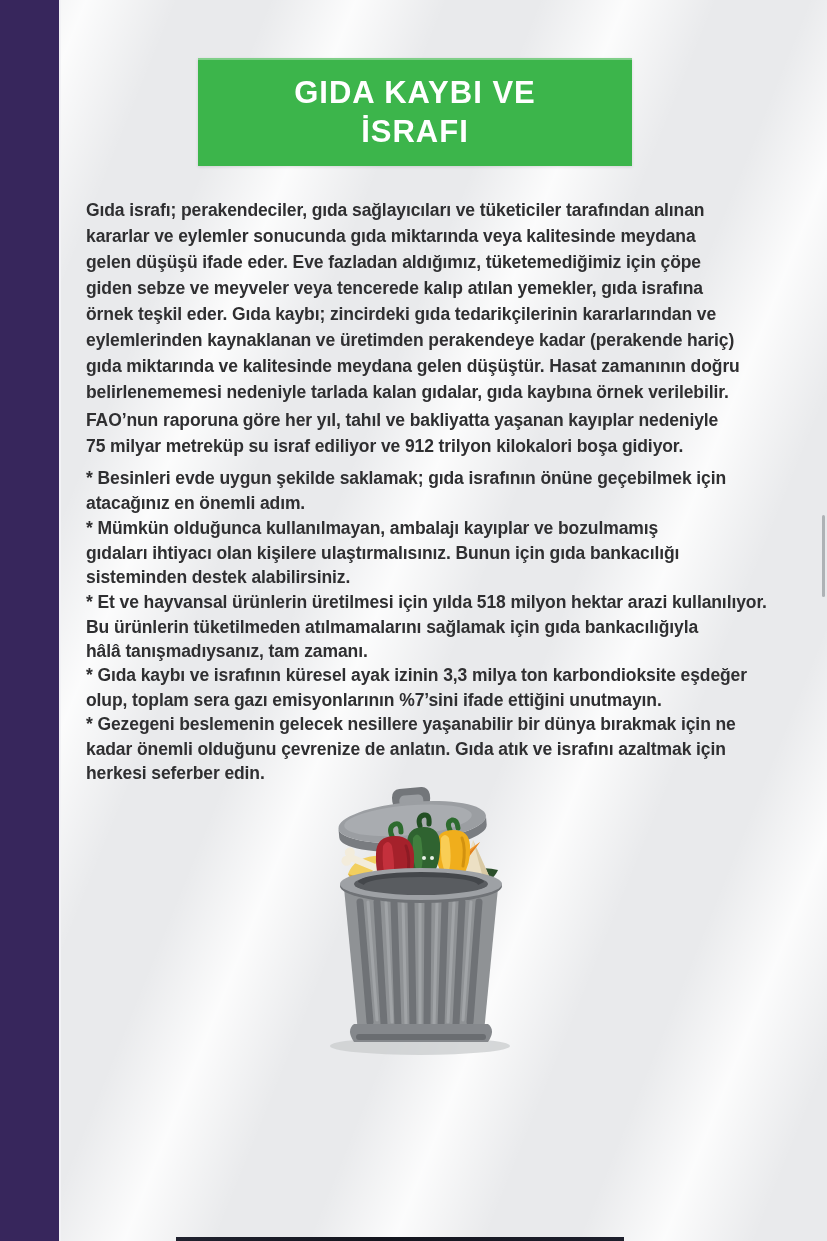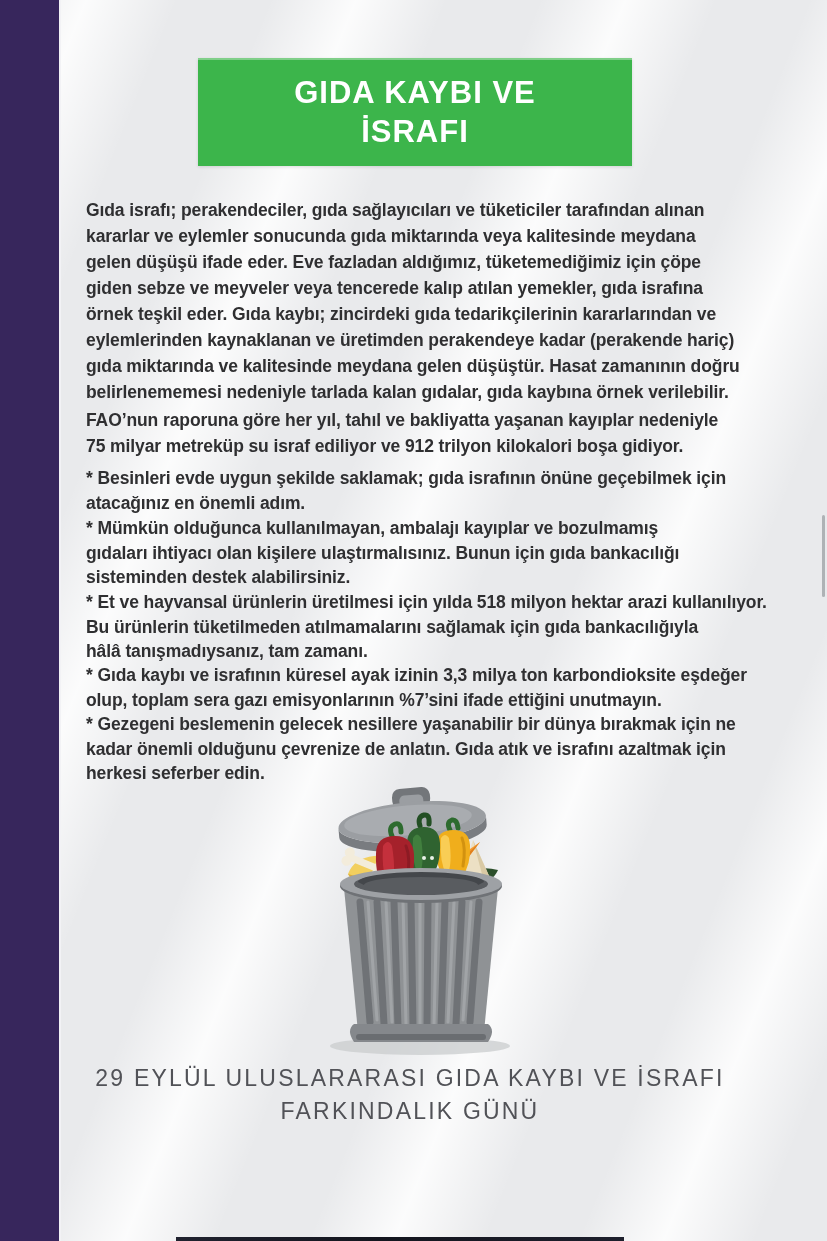--- a/index.html
+++ b/index.html
@@ -174,21 +174,17 @@
       <rect x="36" y="256" width="130" height="6" rx="3" fill="#6a6d71"></rect>
       <rect x="52" y="258" width="22" height="5" rx="2.5" fill="#9ander" opacity="0"></rect>
 
       <ellipse cx="101" cy="108" rx="81" ry="17" fill="#6f7276"></ellipse>
       <ellipse cx="101" cy="106" rx="81" ry="16" fill="#9ea1a5"></ellipse>
       <ellipse cx="101" cy="106" rx="67" ry="11" fill="#595c60"></ellipse>
       <path d="M38,104 a63,10 0 0,1 126,0 l-6,3 a57,8 0 0,0 -114,0 Z" fill="#44474b"></path>
     </g>
   </svg>
 
-  <div class="footer">
-    <div class="f-line">29 EYLÜL ULUSLARARASI GIDA KAYBI VE İSRAFI</div>
-    <div class="f-line">FARKINDALIK GÜNÜ</div>
-  </div>
 
   <div class="bottom-bar"></div>
   <div class="scroll-thumb"></div>
 
 </div>
 
 </body></html>

